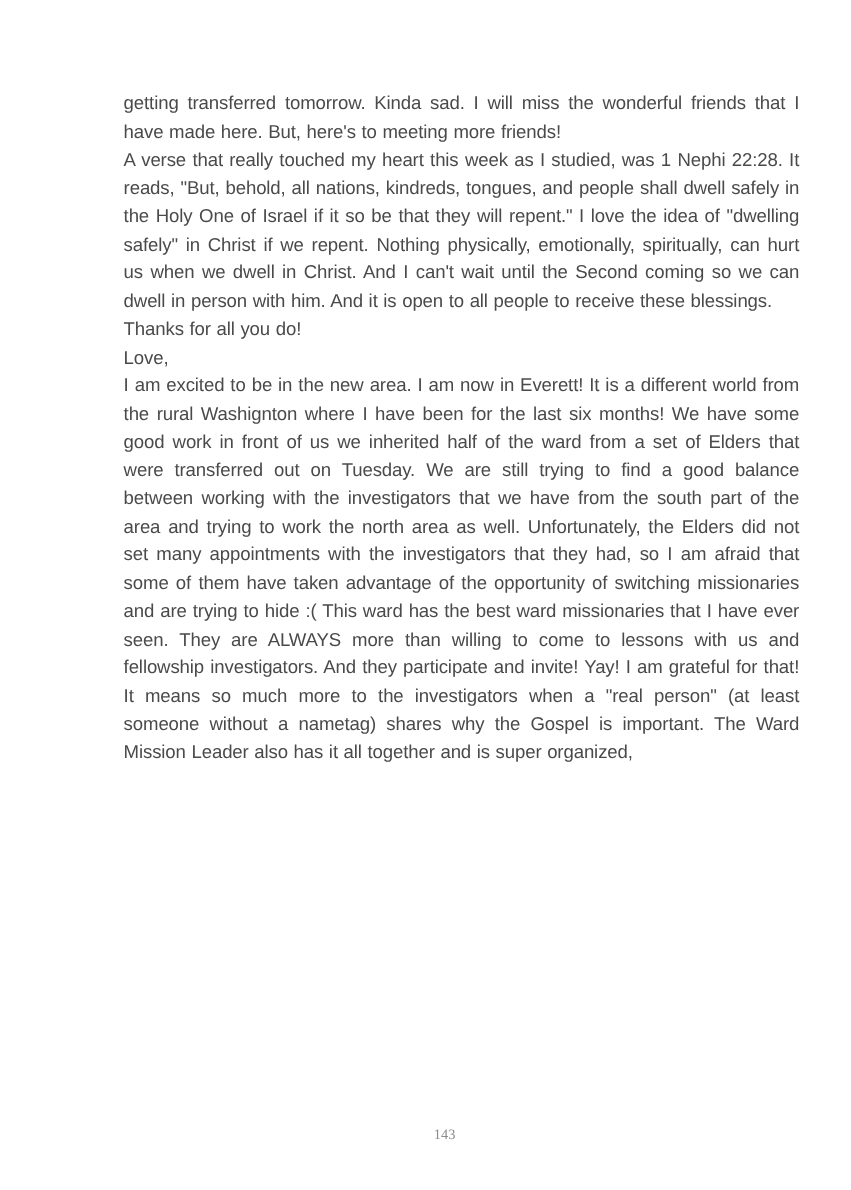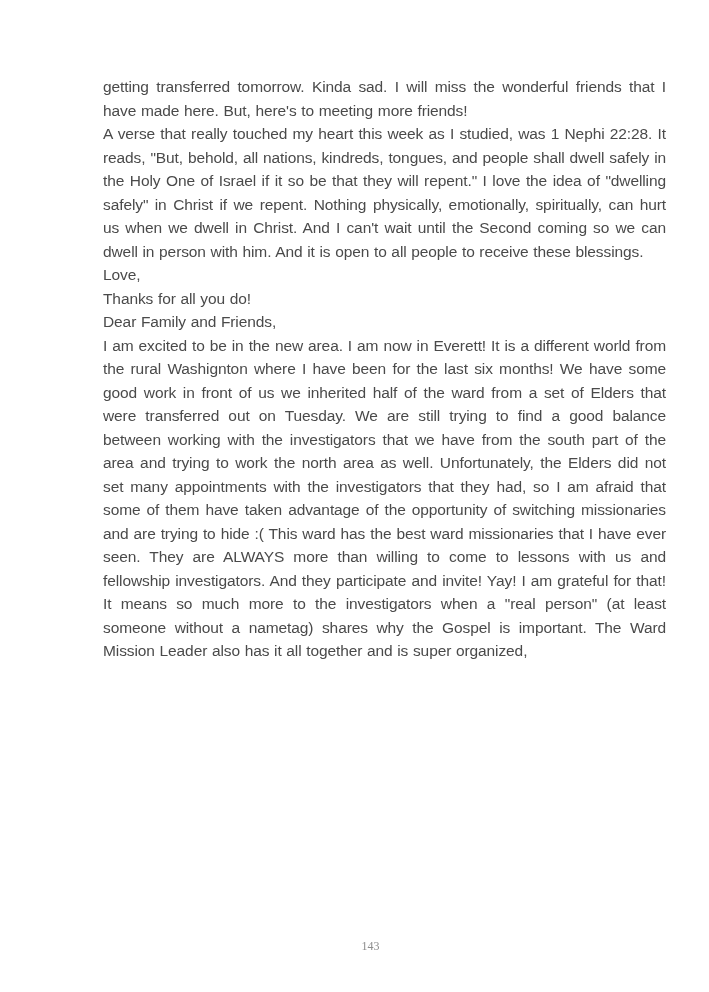--- a/index.html
+++ b/index.html
@@ -54,21 +54,20 @@
     color: var(--page-number);
   }
 </style>
 </head>
 <body>
 
 <div class="page">
   <main class="content">
     <p class="body-text justify">getting transferred tomorrow. Kinda sad. I will miss the wonderful friends that I have made here. But, here's to meeting more friends!</p>
     <p class="body-text justify">A verse that really touched my heart this week as I studied, was 1 Nephi 22:28. It reads, "But, behold, all nations, kindreds, tongues, and people shall dwell safely in the Holy One of Israel if it so be that they will repent." I love the idea of "dwelling safely" in Christ if we repent. Nothing physically, emotionally, spiritually, can hurt us when we dwell in Christ. And I can't wait until the Second coming so we can dwell in person with him. And it is open to all people to receive these blessings.</p>
+    <p class="body-text">Thanks for all you do!</p>
     <p class="body-text">Love,</p>
-    <p class="body-text">Thanks for all you do!</p>
-    <p class="body-text">Dear Family and Friends,</p>
     <p class="body-text justify">I am excited to be in the new area. I am now in Everett! It is a different world from the rural Washignton where I have been for the last six months! We have some good work in front of us we inherited half of the ward from a set of Elders that were transferred out on Tuesday. We are still trying to find a good balance between working with the investigators that we have from the south part of the area and trying to work the north area as well. Unfortunately, the Elders did not set many appointments with the investigators that they had, so I am afraid that some of them have taken advantage of the opportunity of switching missionaries and are trying to hide :( This ward has the best ward missionaries that I have ever seen. They are ALWAYS more than willing to come to lessons with us and fellowship investigators. And they participate and invite! Yay! I am grateful for that! It means so much more to the investigators when a "real person" (at least someone without a nametag) shares why the Gospel is important. The Ward Mission Leader also has it all together and is super organized,</p>
   </main>
   <footer class="page-footer">
     <span class="page-number">143</span>
   </footer>
 </div>
 
 </body></html>

